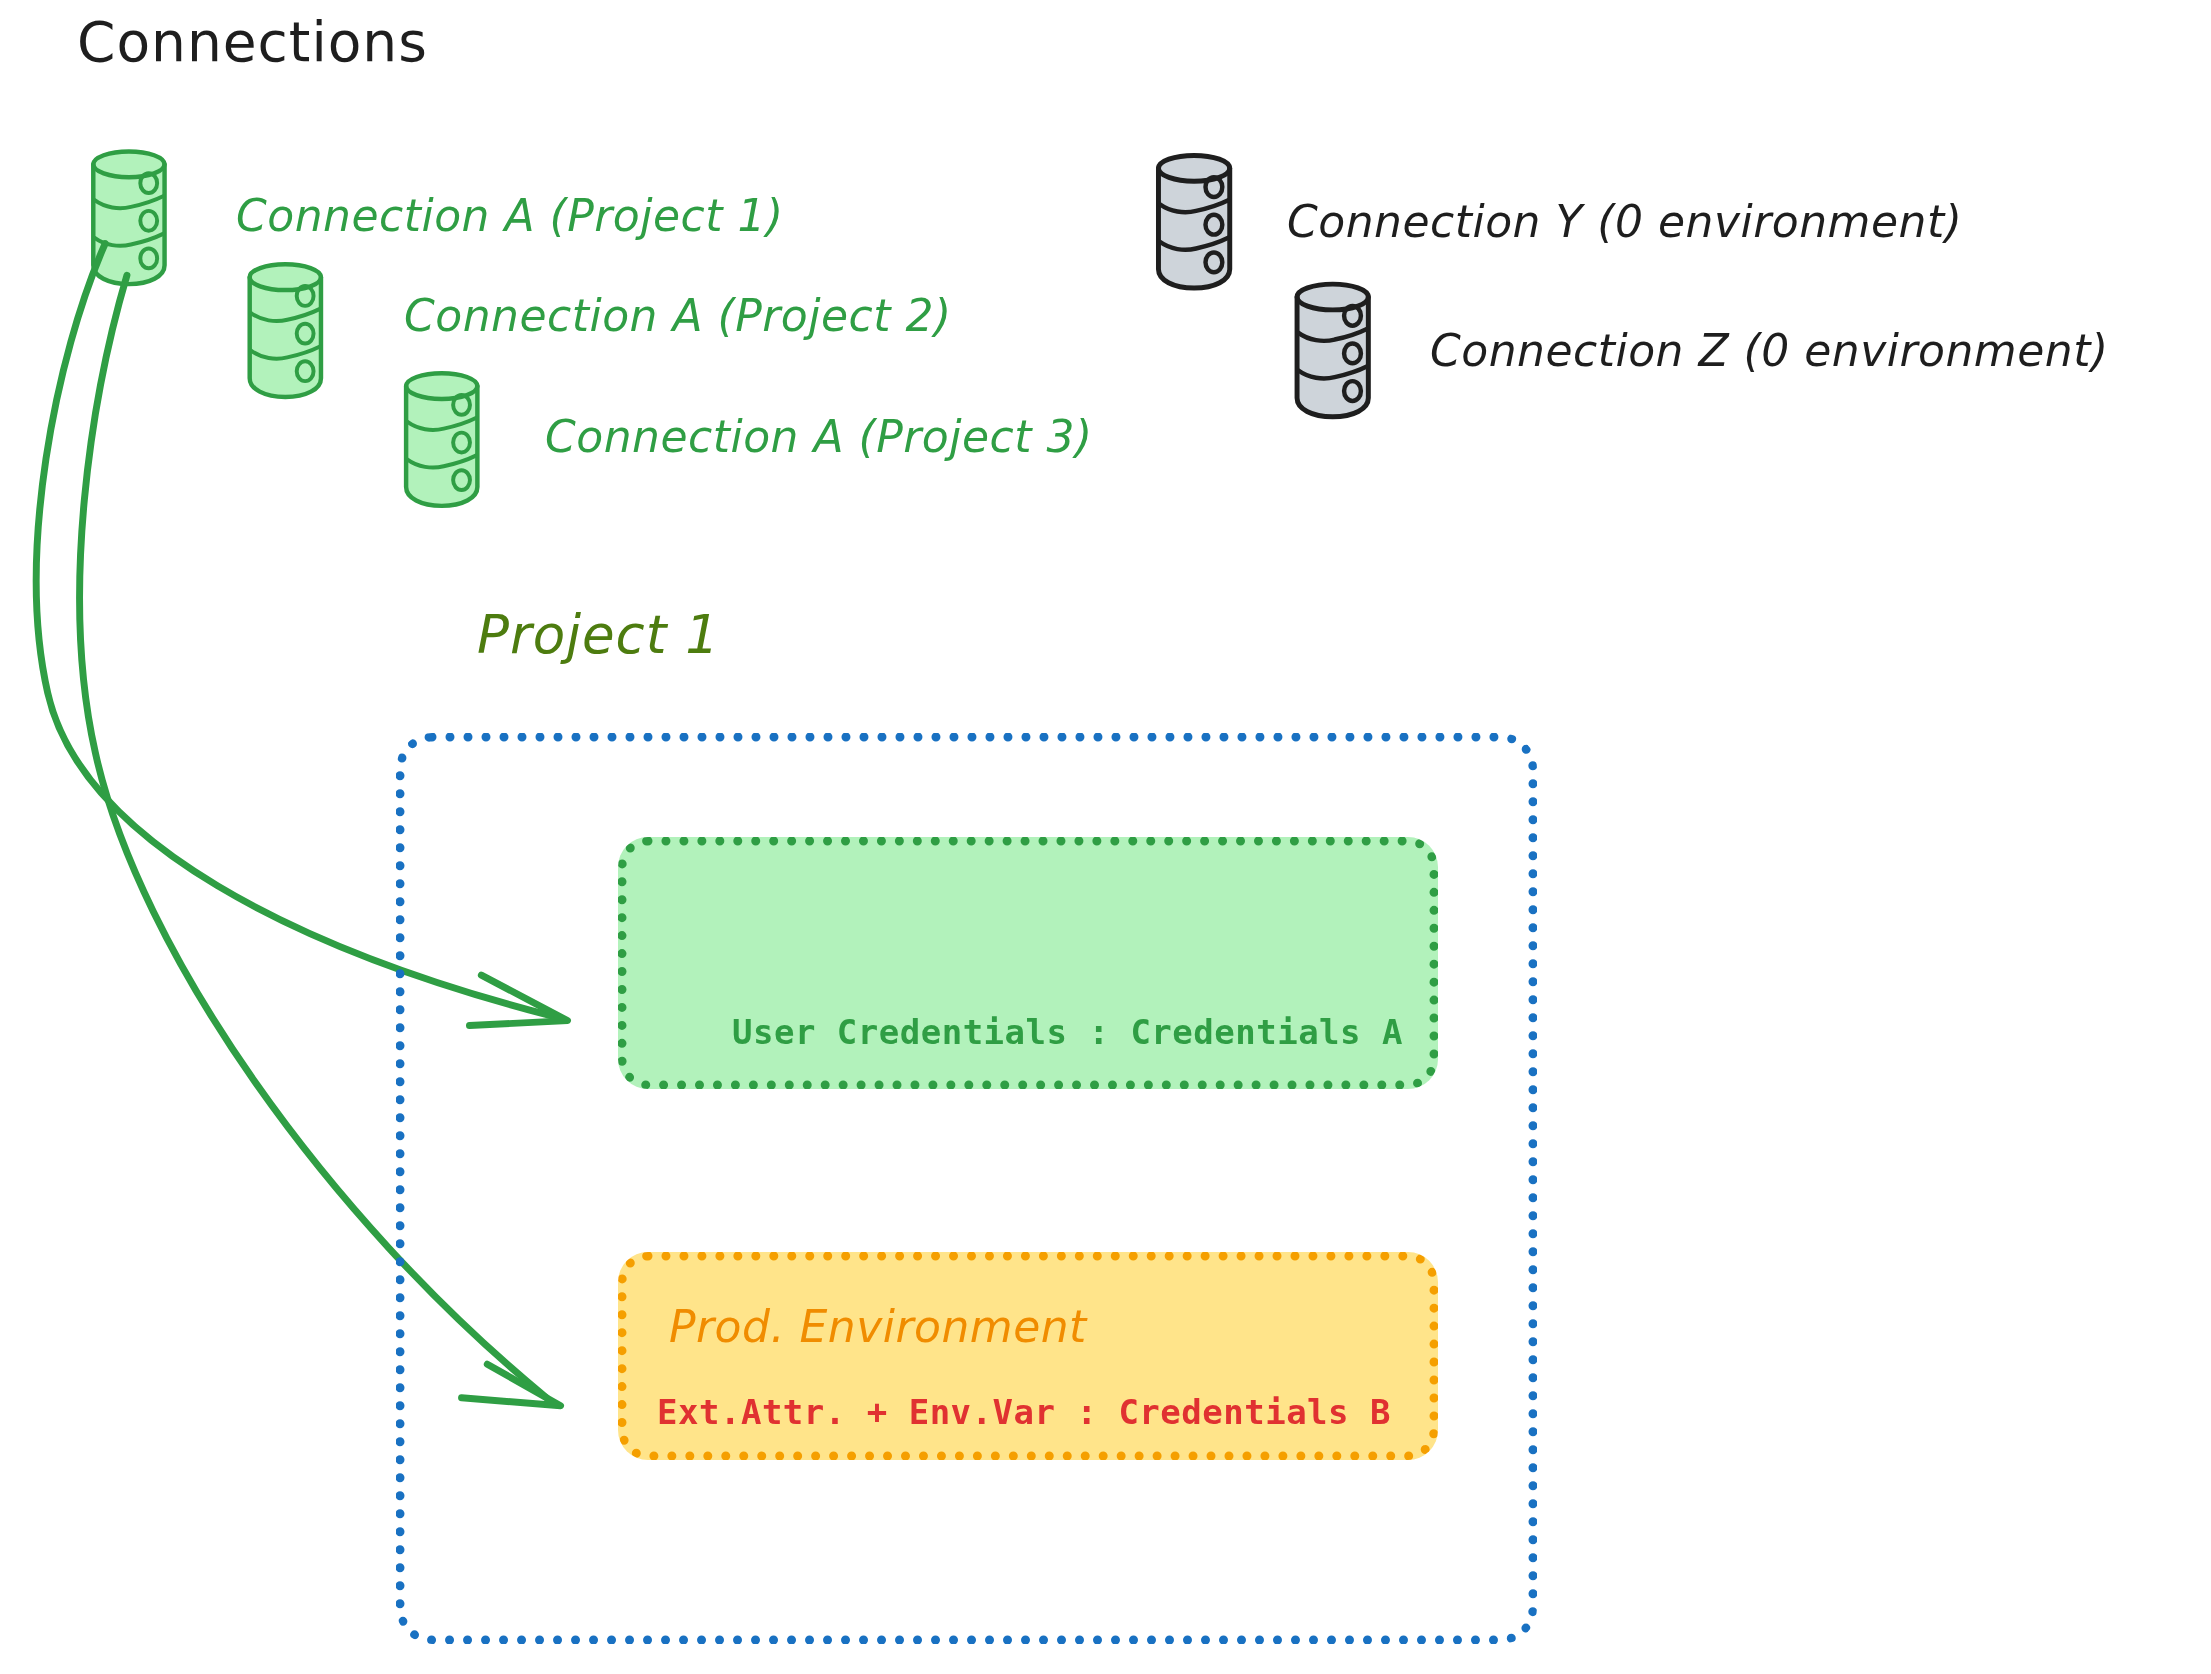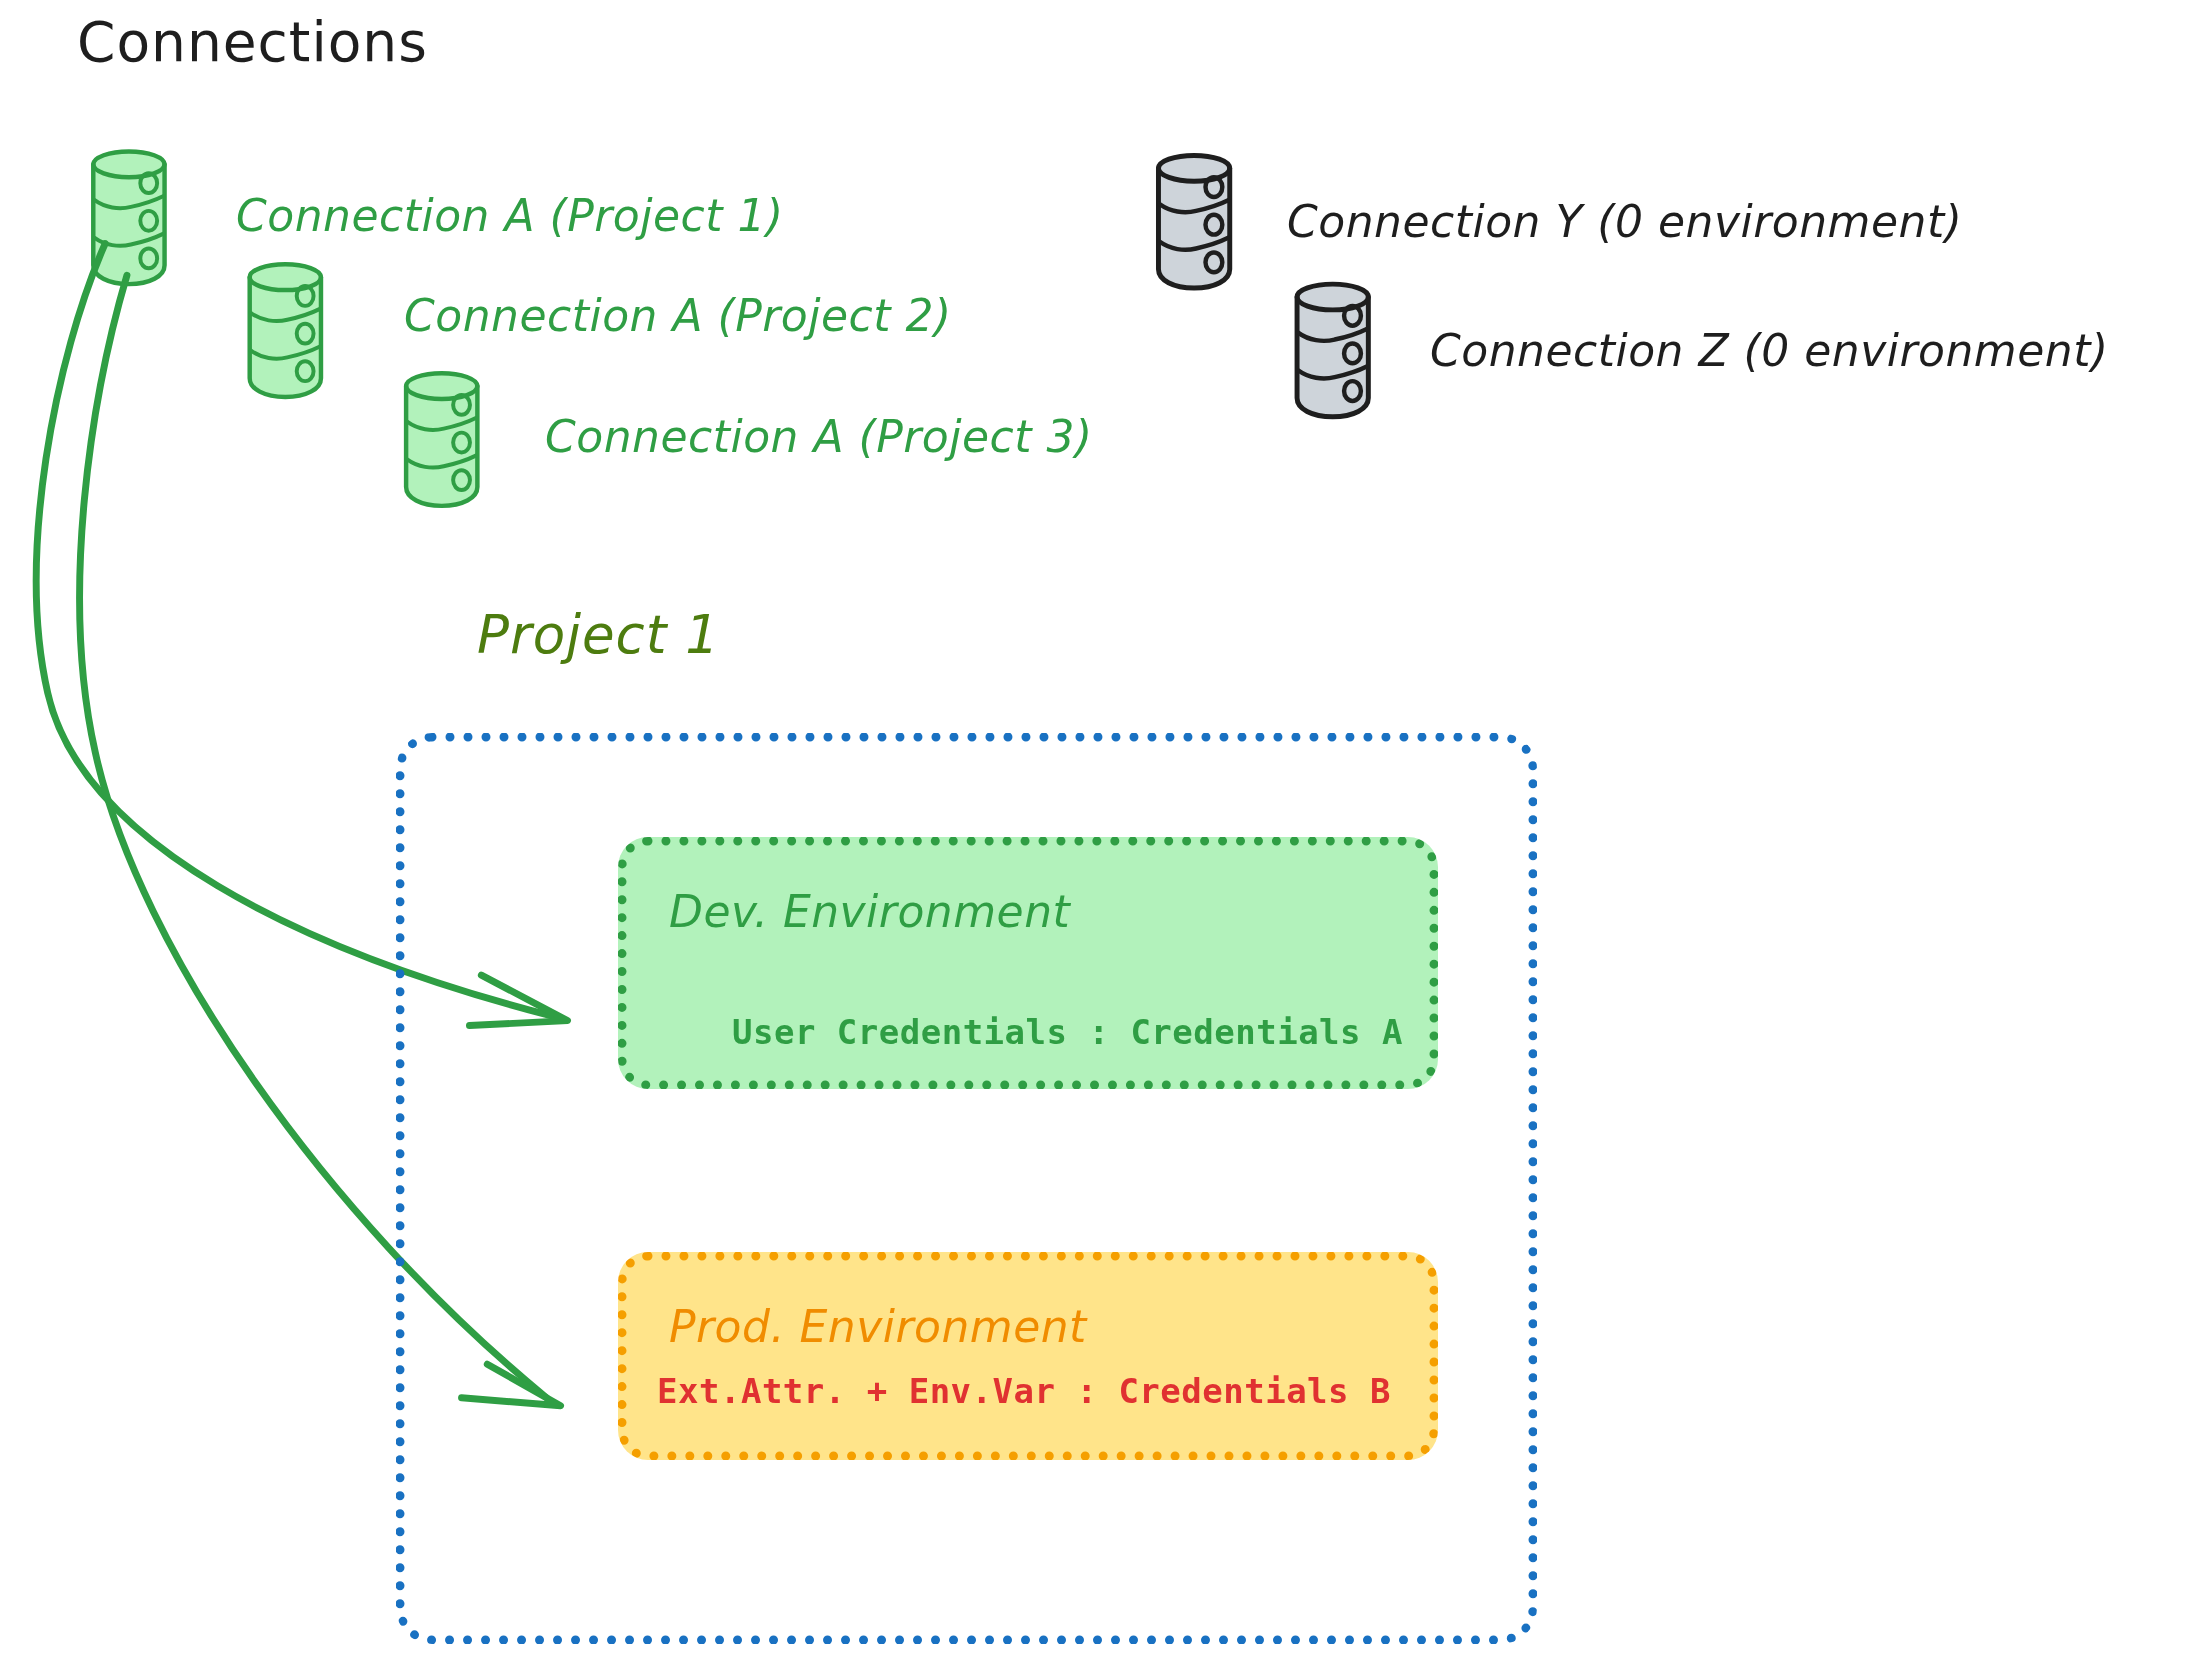--- a/index.html
+++ b/index.html
@@ -105,21 +105,21 @@
     font-size: 34px;
     font-weight: 700;
     white-space: nowrap;
     letter-spacing: 0.5px;
   }
   .mono-green { color: #2f9e44; }
   .mono-red   { color: #e03131; }
 
   .cred-a { right: 26px; bottom: 28px; }
   .attr-1 { right: 38px; bottom: 77px; }
-  .attr-2 { right: 38px; bottom: 40px; margin-top: 16px; }
+  .attr-2 { right: 38px; bottom: 19px; margin-top: 16px; }
 
   svg { overflow: visible; }
 </style>
 </head>
 <body>
 
 <svg id="canvas" viewBox="0 0 2234 1691">
 
   <defs>
 
@@ -179,21 +179,20 @@
 
 <div class="abs conn-label black-text" style="left:1287px; top:196px;">Connection Y (0 environment)</div>
 
 <div class="abs conn-label black-text" style="left:1418px; top:325px;margin-left:12px;">Connection Z (0 environment)</div>
 
 <div class="abs project-title">Project 1</div>
 
 <div class="abs project-box"></div>
 
 <div class="abs env-box dev-box">
-  <div class="env-title green">Dev. Environment</div>
   <div class="mono-line mono-green cred-a">User Credentials : Credentials A</div>
 </div>
 
 <div class="abs env-box prod-box">
   <div class="env-title orange">Prod. Environment</div>
   <div class="mono-line mono-red attr-2">Ext.Attr. + Env.Var : Credentials B</div>
 </div>
 
 
 </body></html>

